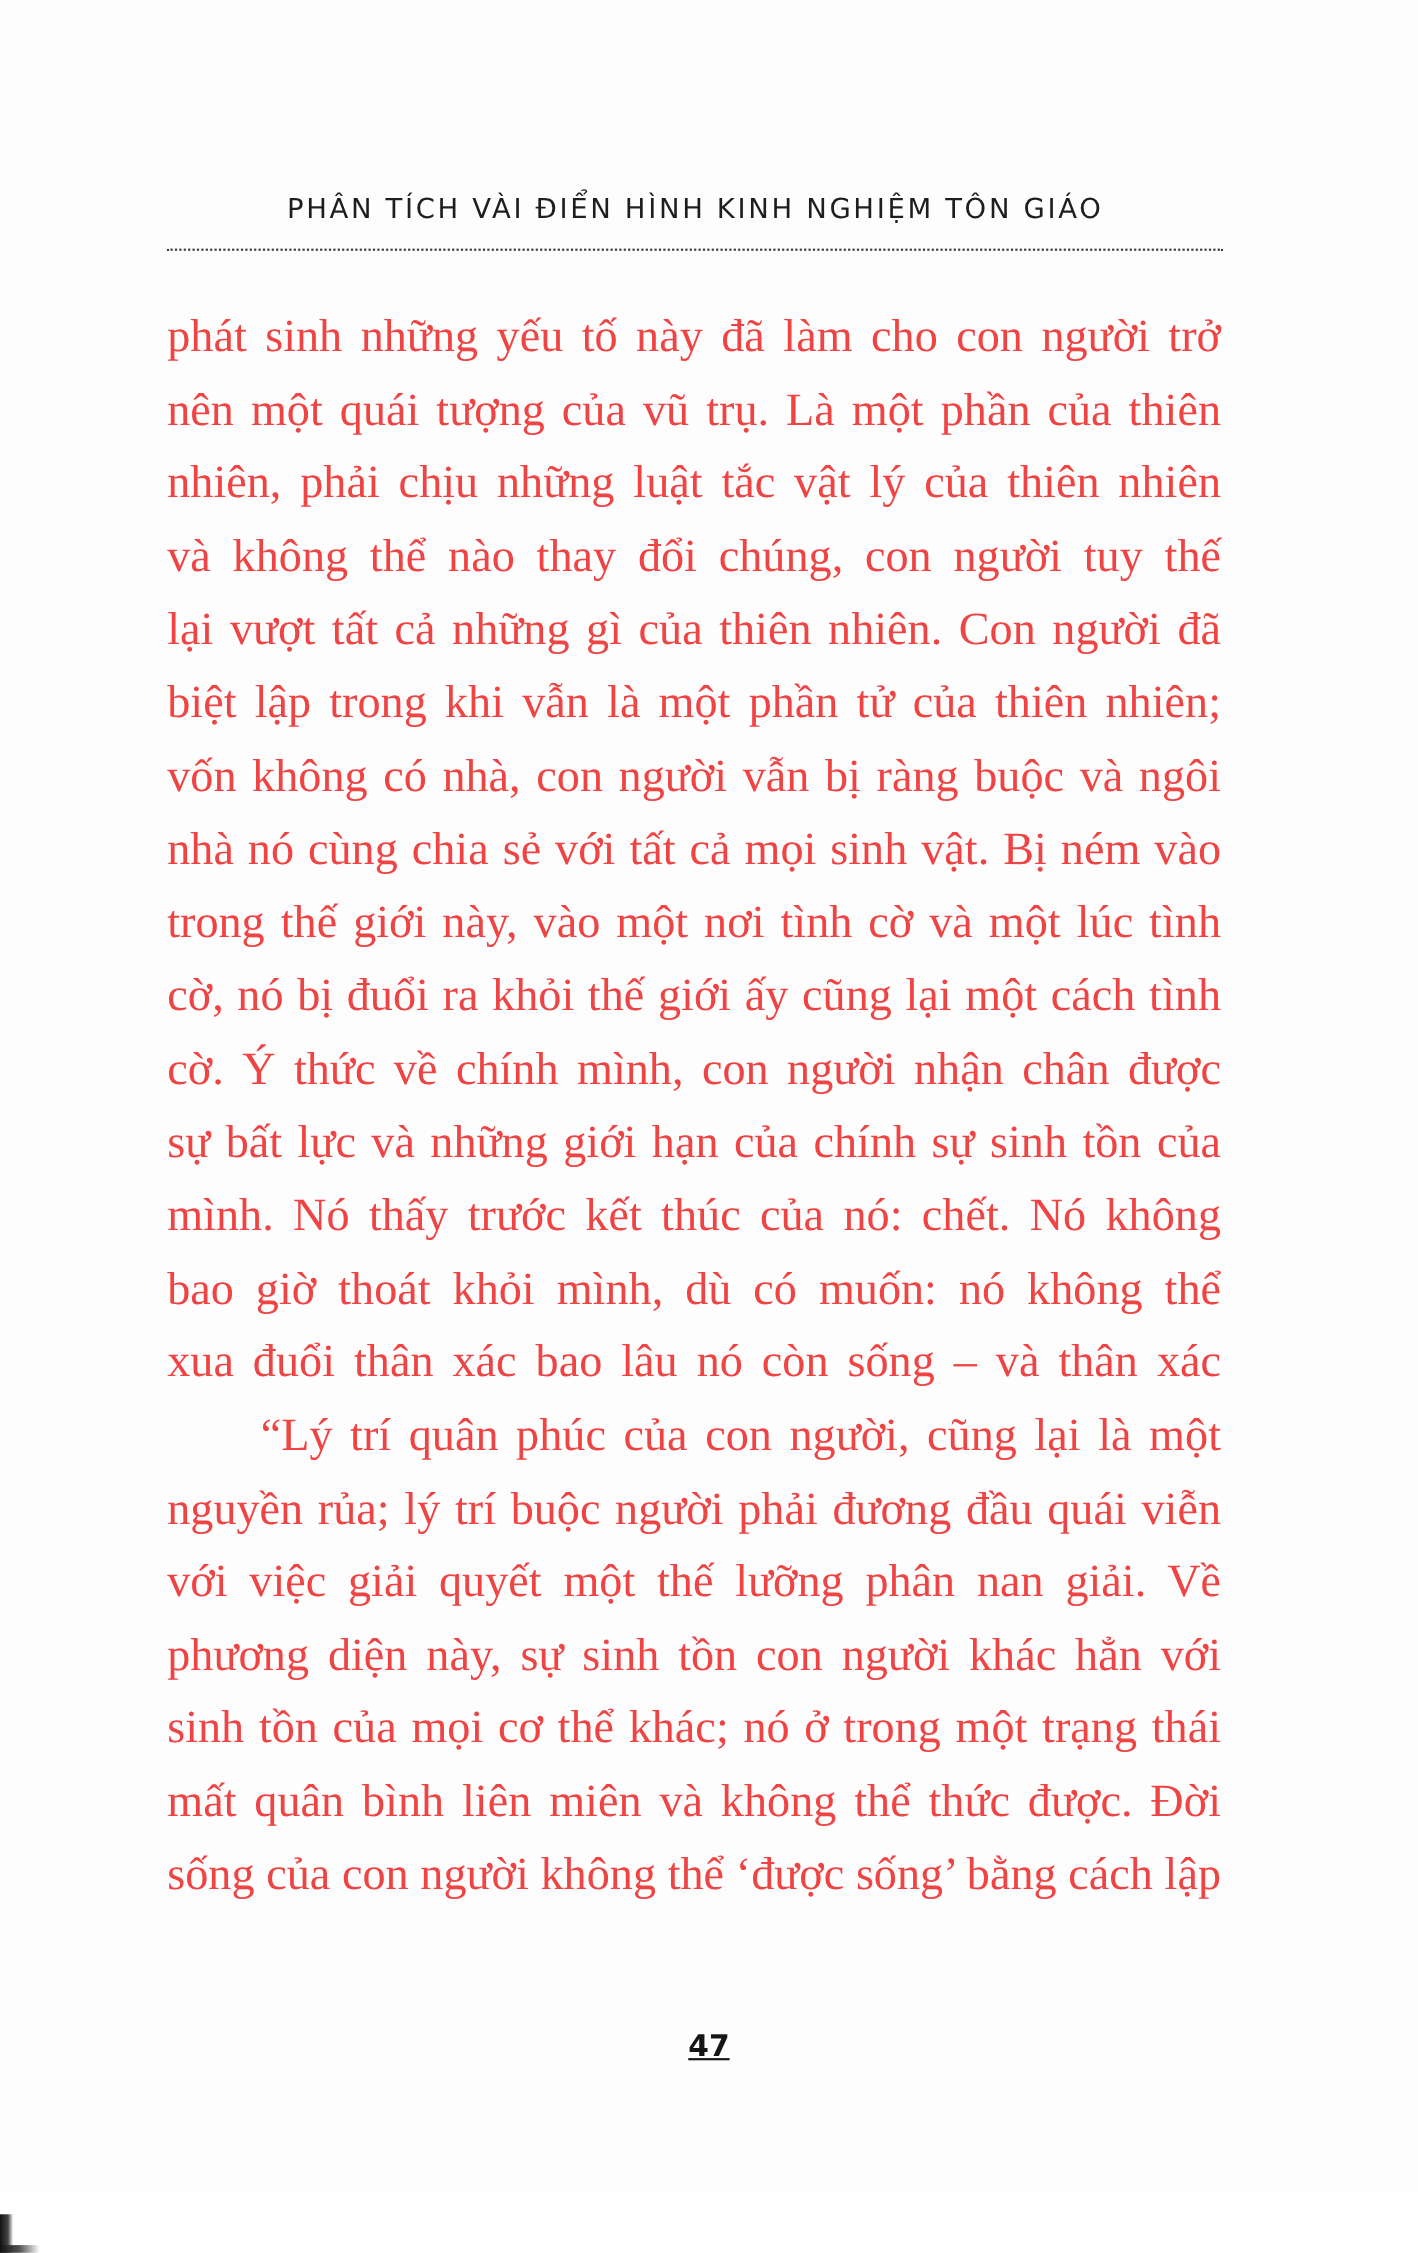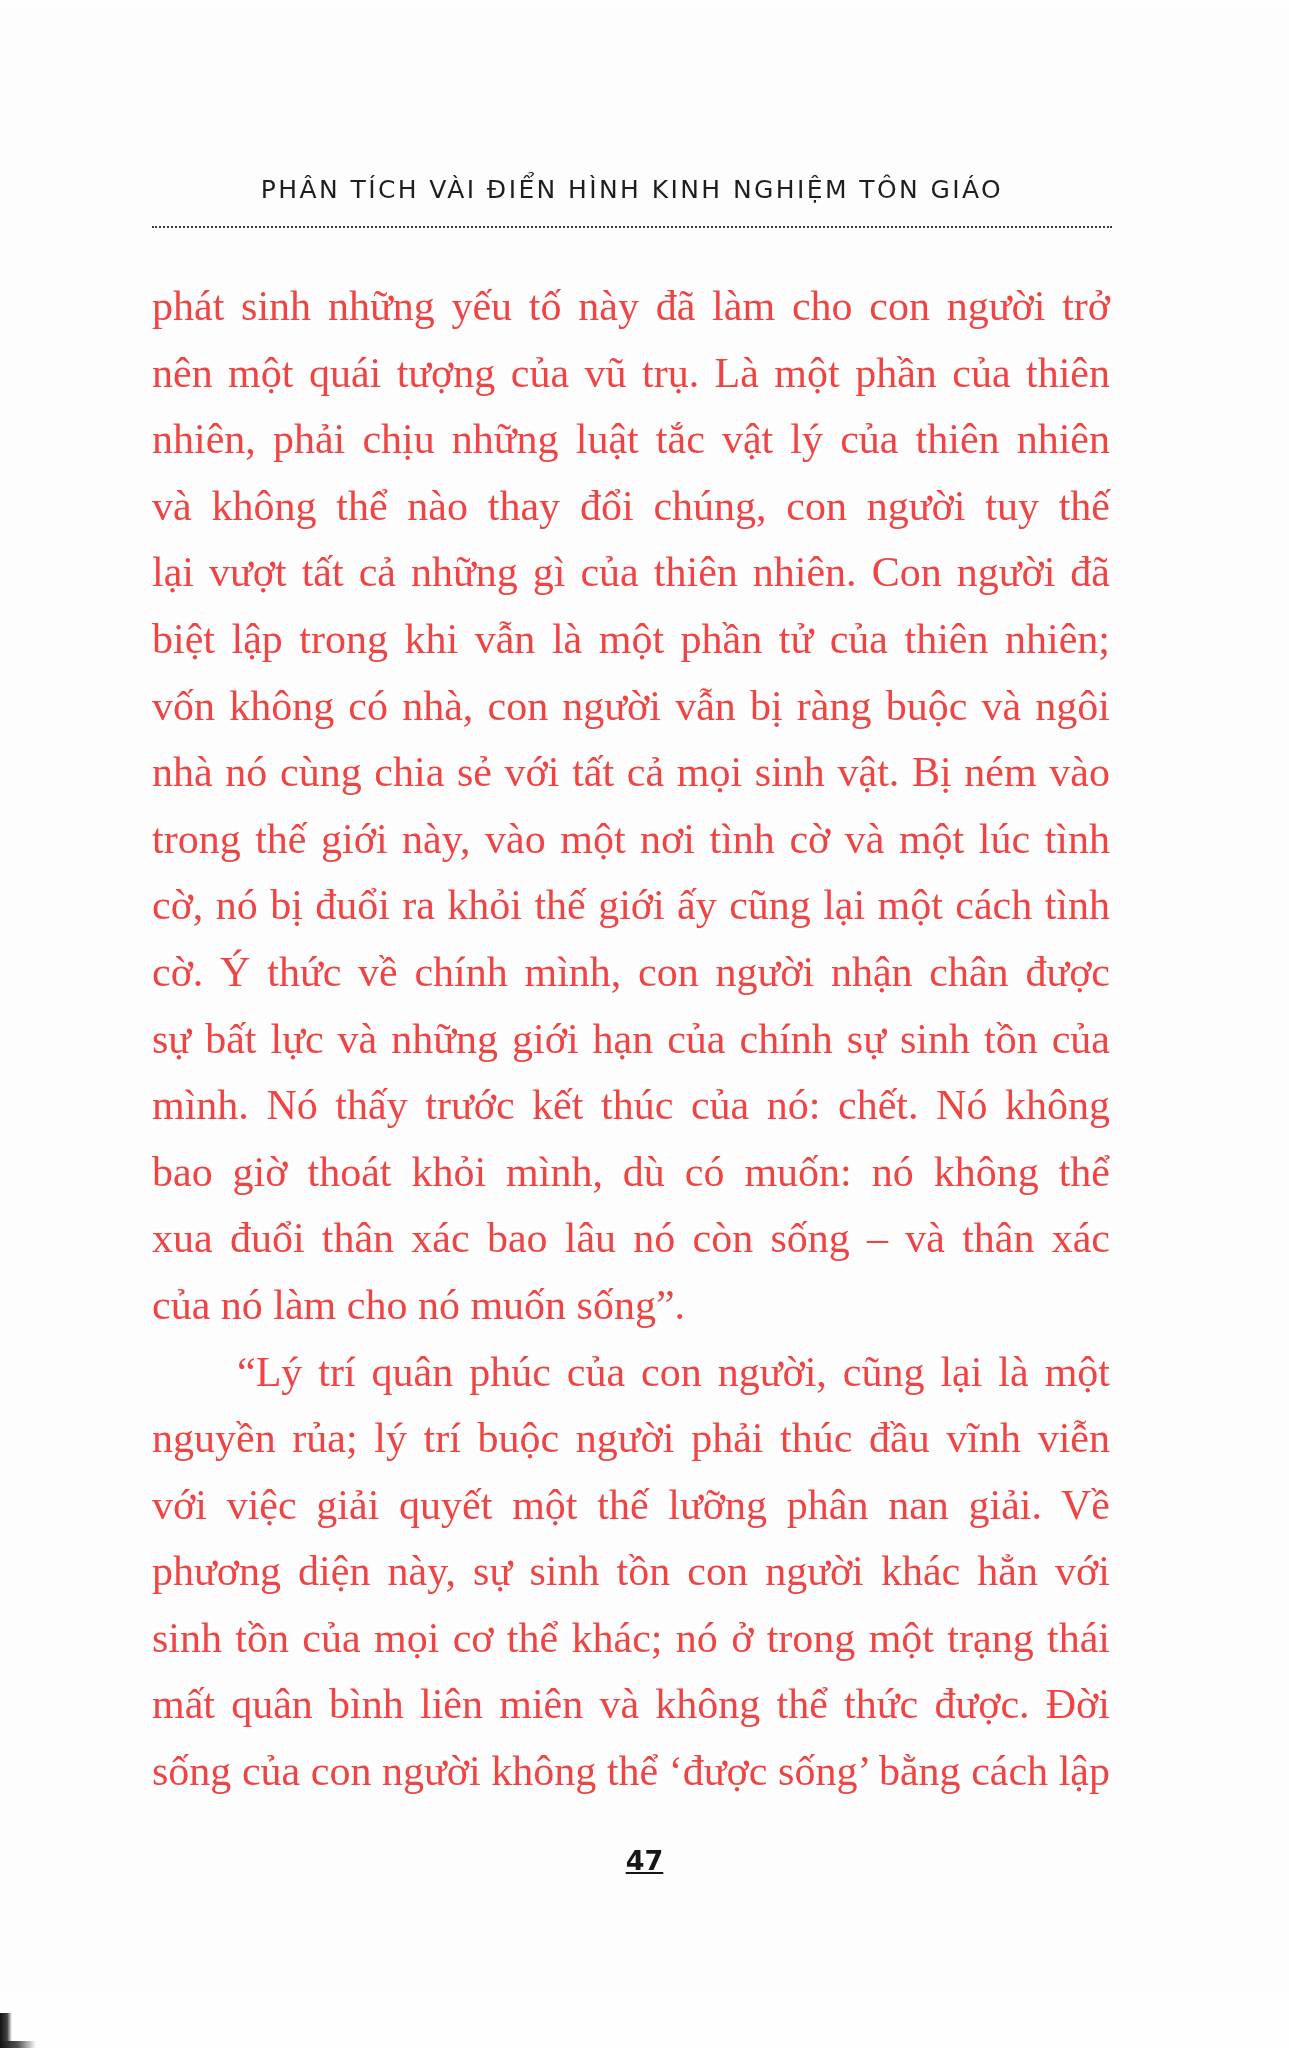--- a/index.html
+++ b/index.html
@@ -116,26 +116,25 @@
       <span class="line">biệt lập trong khi vẫn là một phần tử của thiên nhiên;</span>
       <span class="line">vốn không có nhà, con người vẫn bị ràng buộc và ngôi</span>
       <span class="line">nhà nó cùng chia sẻ với tất cả mọi sinh vật. Bị ném vào</span>
       <span class="line">trong thế giới này, vào một nơi tình cờ và một lúc tình</span>
       <span class="line">cờ, nó bị đuổi ra khỏi thế giới ấy cũng lại một cách tình</span>
       <span class="line">cờ. Ý thức về chính mình, con người nhận chân được</span>
       <span class="line">sự bất lực và những giới hạn của chính sự sinh tồn của</span>
       <span class="line">mình. Nó thấy trước kết thúc của nó: chết. Nó không</span>
       <span class="line">bao giờ thoát khỏi mình, dù có muốn: nó không thể</span>
       <span class="line">xua đuổi thân xác bao lâu nó còn sống – và thân xác</span>
-      <span class="line last">của nó làm cho nó muốn sống”.</span>
     </div>
 
     <div>
       <span class="line indent">“Lý trí quân phúc của con người, cũng lại là một</span>
-      <span class="line">nguyền rủa; lý trí buộc người phải thúc đầu vĩnh viễn</span>
+      <span class="line">nguyền rủa; lý trí buộc người phải đương đầu quái viễn</span>
       <span class="line">với việc giải quyết một thế lưỡng phân nan giải. Về</span>
       <span class="line">phương diện này, sự sinh tồn con người khác hẳn với</span>
       <span class="line">sinh tồn của mọi cơ thể khác; nó ở trong một trạng thái</span>
       <span class="line">mất quân bình liên miên và không thể thức được. Đời</span>
       <span class="line">sống của con người không thể ‘được sống’ bằng cách lập</span>
     </div>
   </div>
 
   <div class="page-number">47</div>
 

